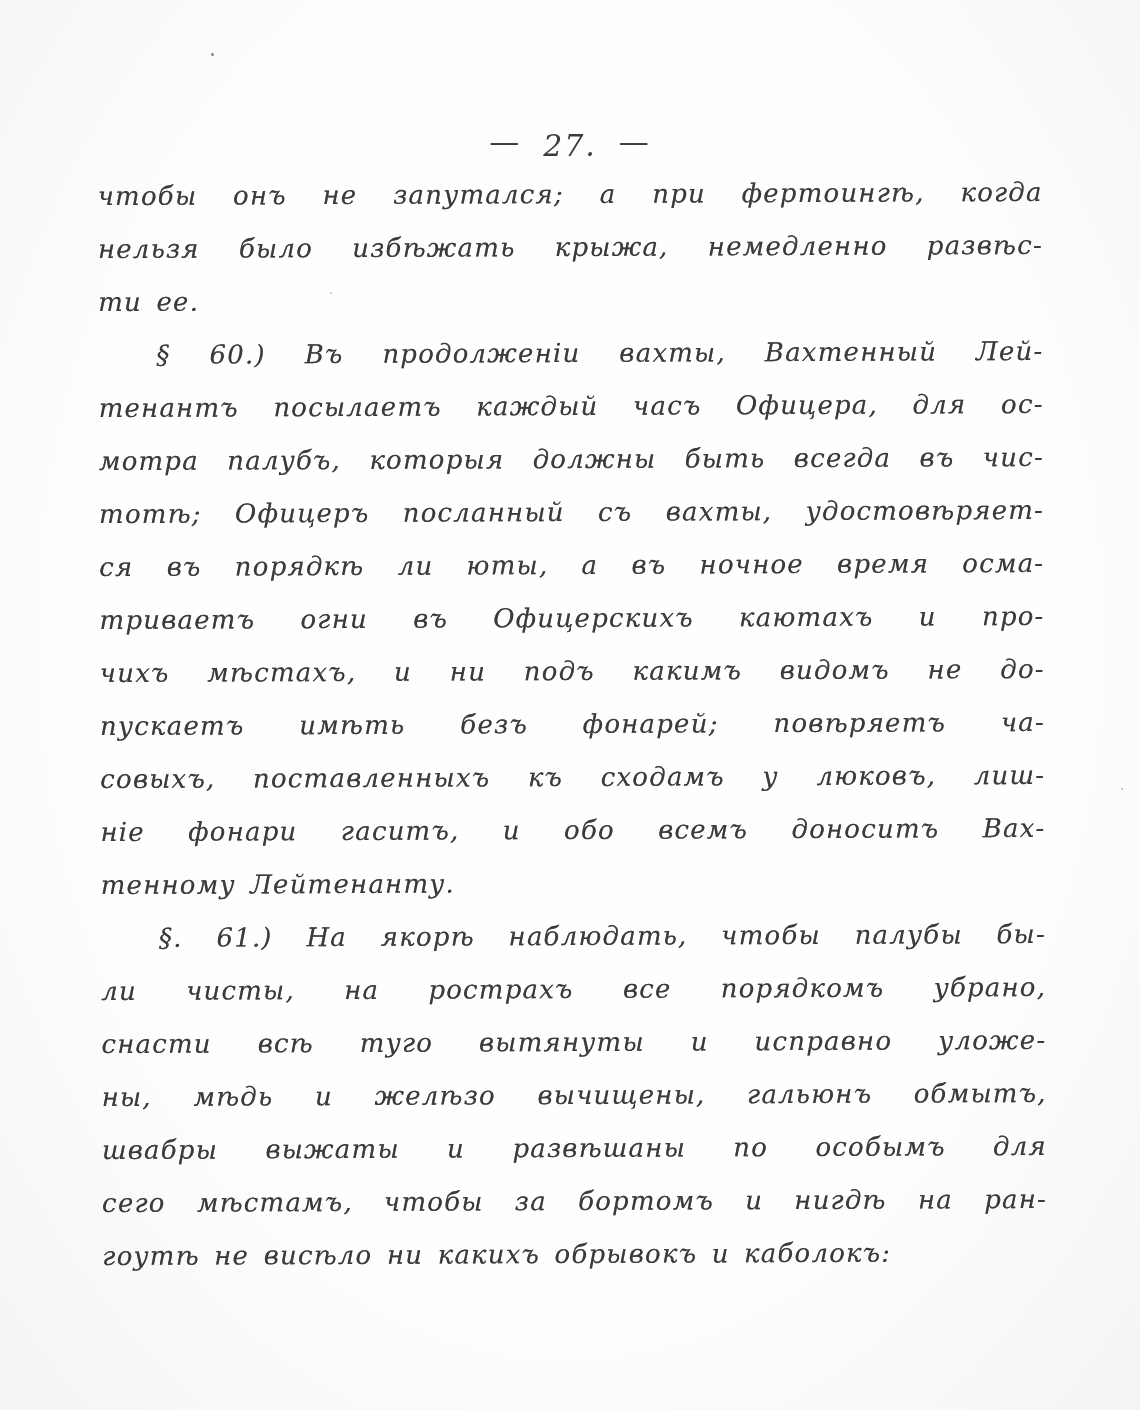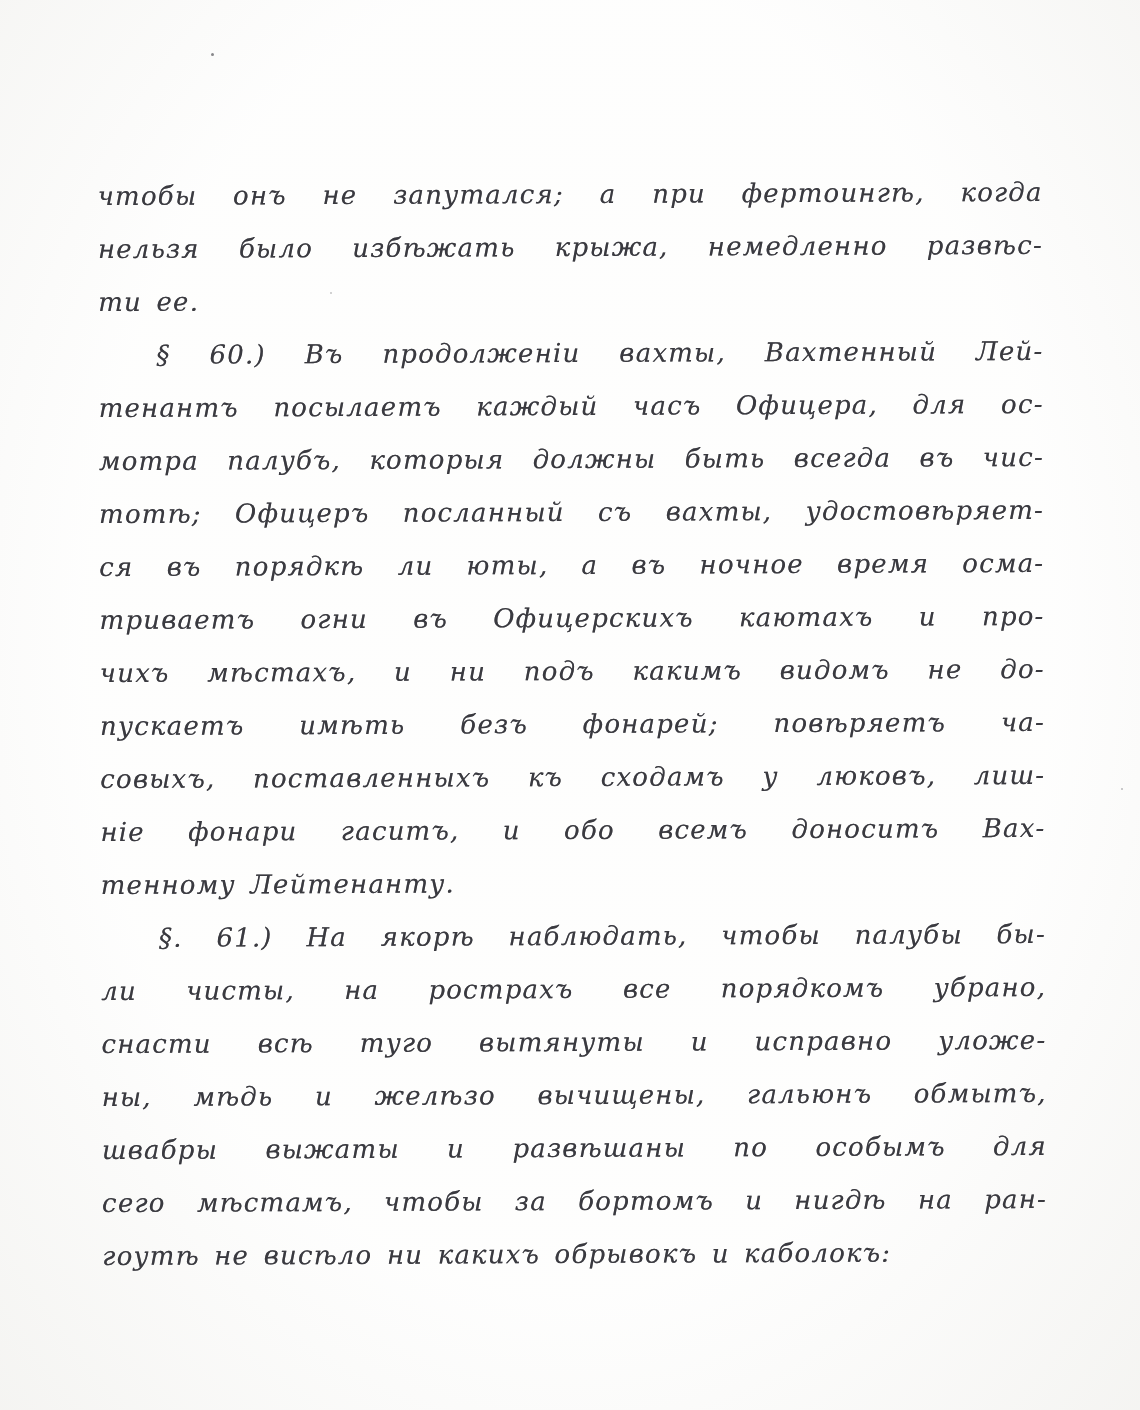--- a/index.html
+++ b/index.html
@@ -73,20 +73,23 @@
 </style>
 </head>
 <body>
 
 <div class="page">
 
   <div class="speck s1"></div>
   <div class="speck s2"></div>
   <div class="speck s3"></div>
 
+  <div class="page-number">
+    <span class="dash">—</span><span>27.</span><span class="dash">—</span>
+  </div>
 
   <div class="text-block">
     <div class="line">чтобы онъ не запутался; а при фертоингѣ, когда</div>
     <div class="line">нельзя было избѣжать крыжа, немедленно развѣс-</div>
     <div class="line para-end">ти ее.</div>
     <div class="line indent">§ 60.)  Въ продолженіи вахты, Вахтенный Лей-</div>
     <div class="line">тенантъ посылаетъ каждый часъ Офицера, для ос-</div>
     <div class="line">мотра палубъ, которыя должны быть всегда въ чис-</div>
     <div class="line">тотѣ; Офицеръ посланный съ вахты, удостовѣряет-</div>
     <div class="line">ся въ порядкѣ ли юты, а въ ночное время осма-</div>

